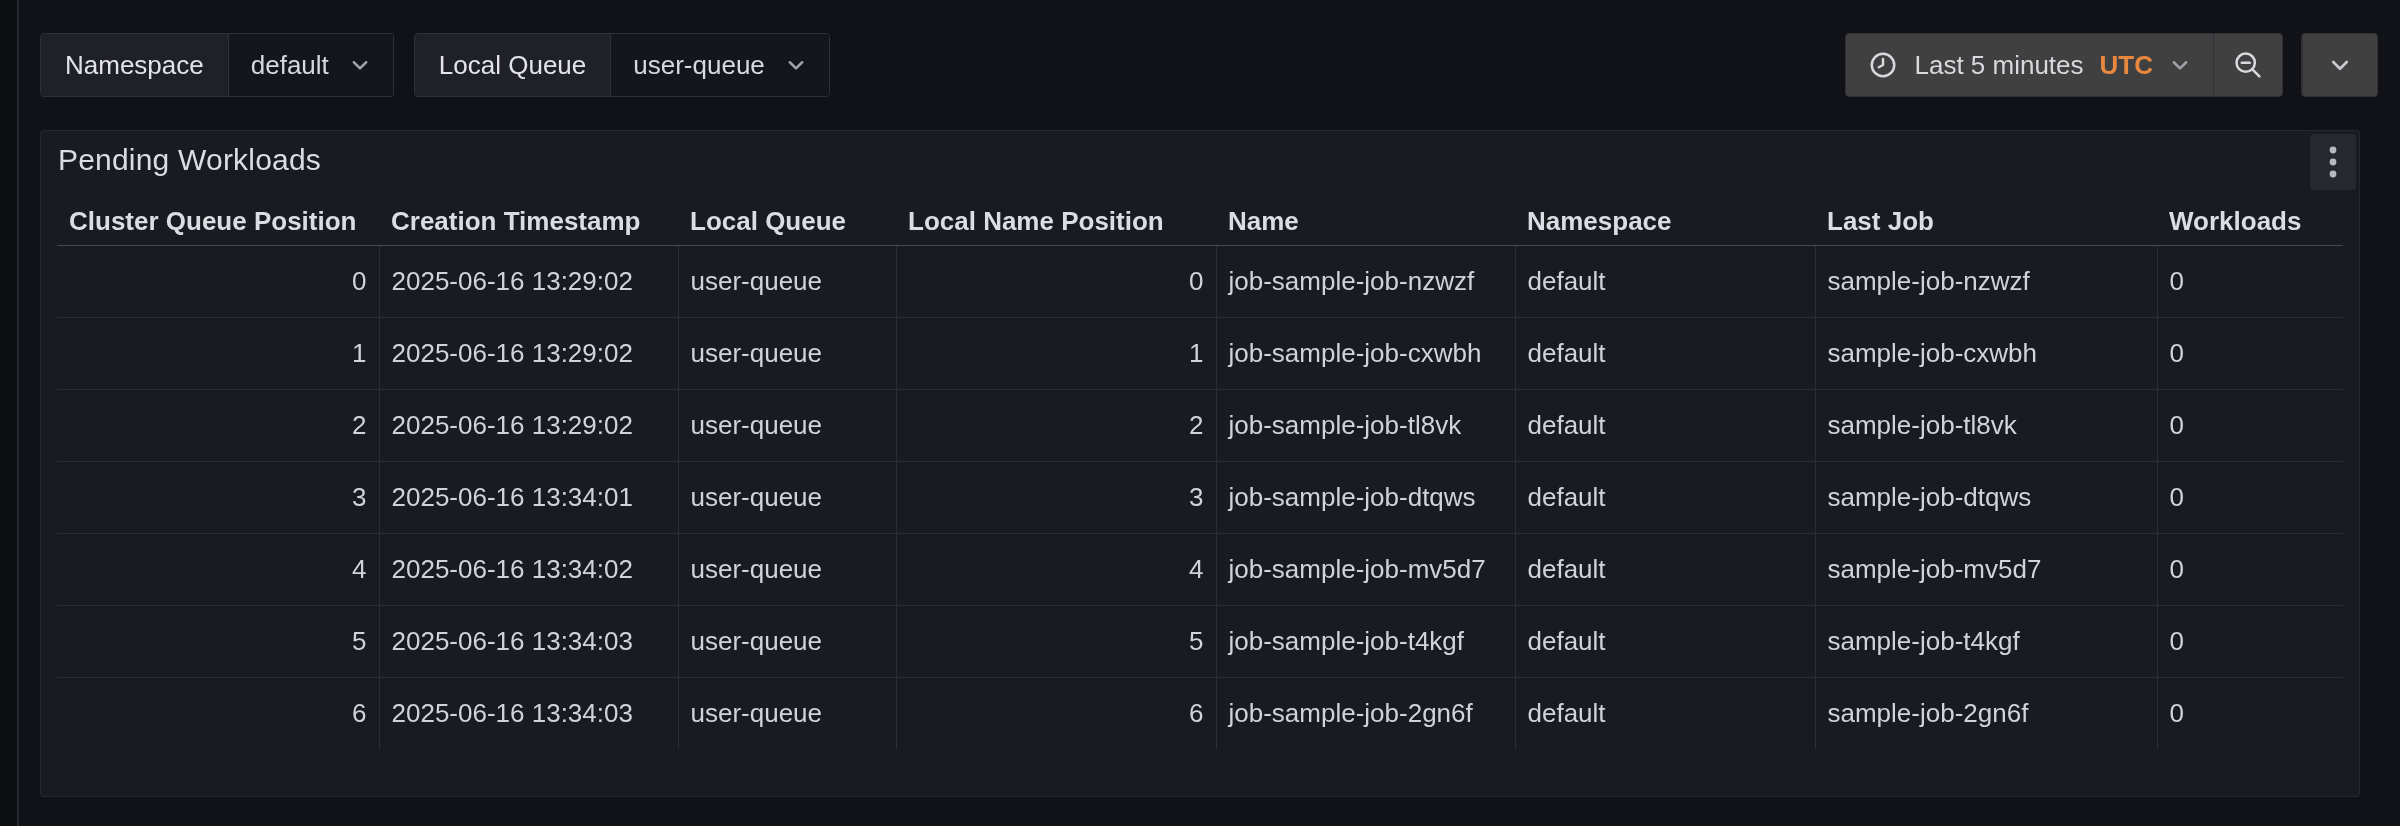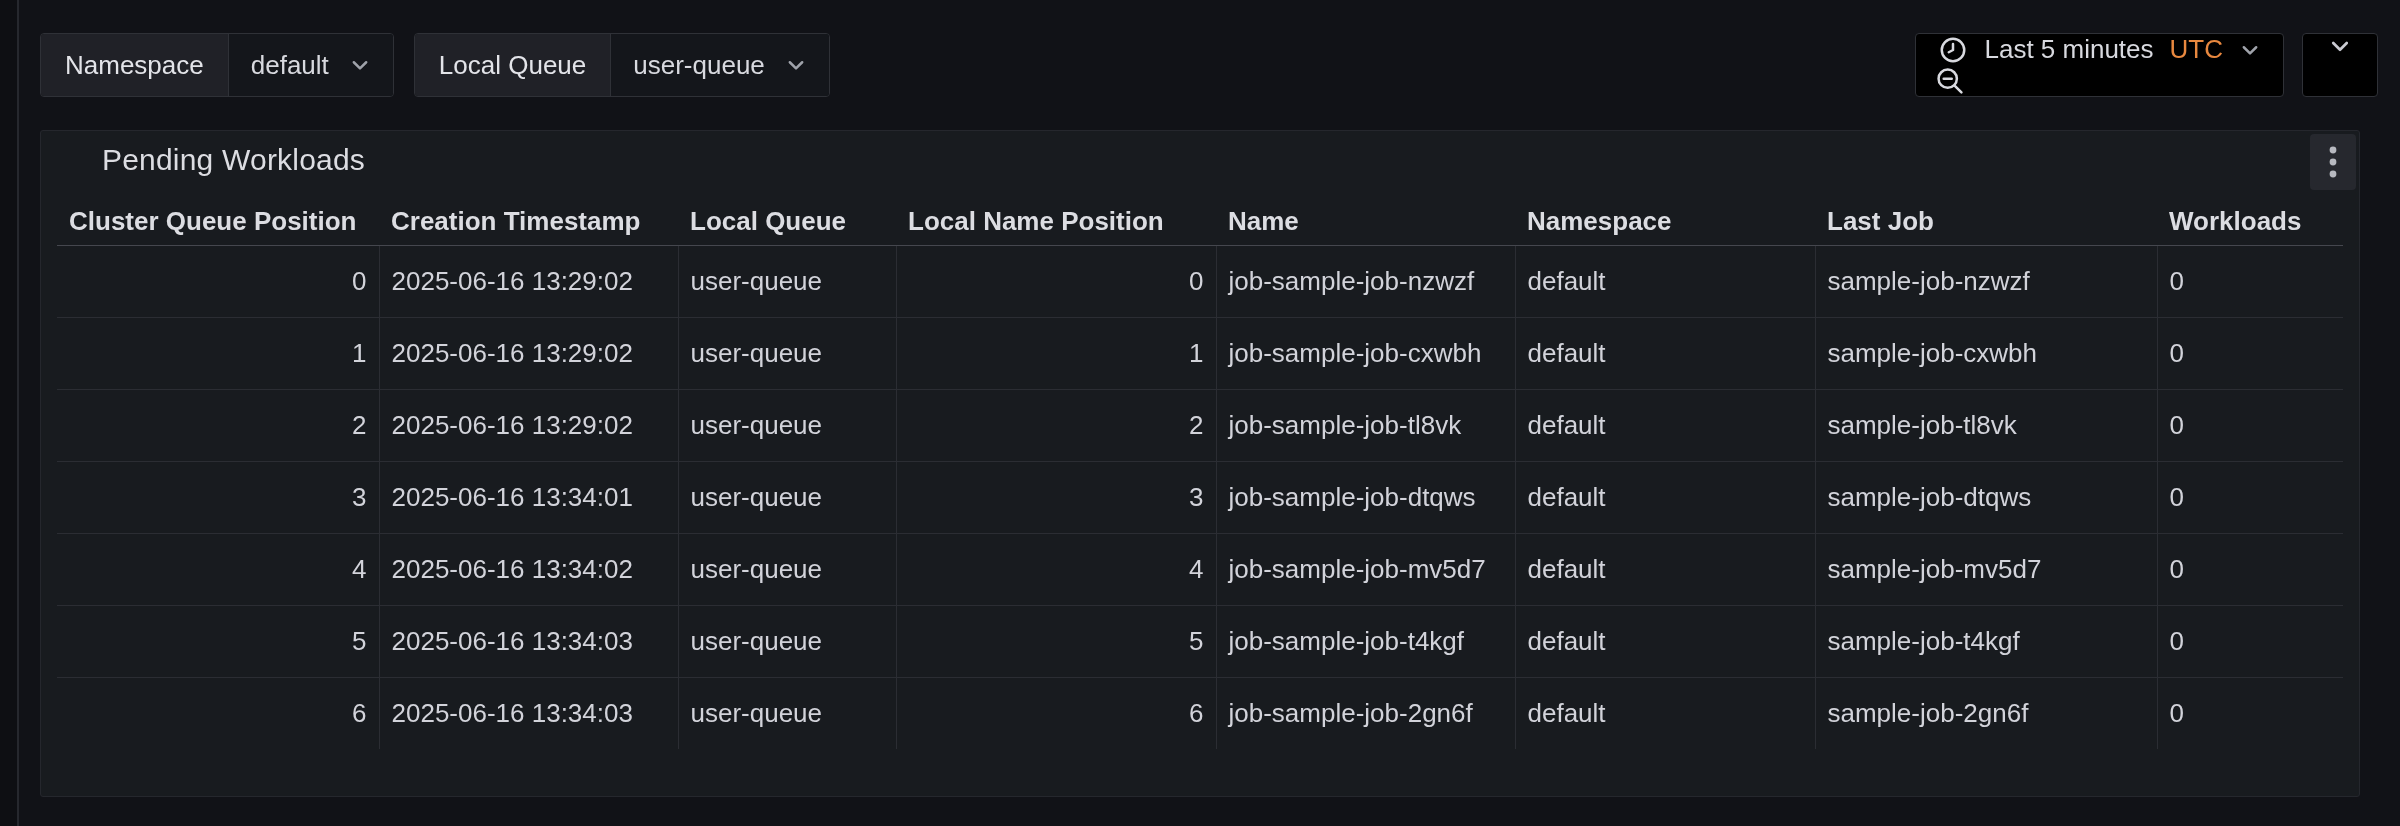--- a/index.html
+++ b/index.html
@@ -35,47 +35,46 @@
   }
   .var-value {
     background:#14161b; display:flex; align-items:center; gap:20px;
     padding:0 22px; font-size:26px; font-weight:500; color:#d8d9df;
     cursor:pointer; white-space:nowrap;
   }
 
   .btn-group {
     display:flex; align-items:stretch;
     border:1px solid #2f3137; border-radius:4px; overflow:hidden;
-    background:#000000;
-    flex-direction:column;
+    background:#404040;
   }
   .grp-seg {
     display:flex; align-items:center; gap:16px;
     padding:0 22px; font-size:26px; font-weight:500; color:#d8d9df;
     cursor:pointer; white-space:nowrap;
   }
   .seg-divider { width:1px; background:#2f3137; }
   .icon-seg { padding:0; justify-content:center; }
   .zoom-seg    { width:68px; }
   .chevron-seg { width:74px; }
-  .utc { color:#e8883f; font-weight:400; }
+  .utc { color:#e8883f; font-weight:700; }
 
   svg { display:block; }
 
   
   .panel {
     position:absolute; left:40px; right:40px; top:130px; bottom:29px;
     background:#181b1f;
     border:1px solid #25272d; border-radius:3px;
   }
   .panel-header {
     height:58px; display:flex; align-items:center;
     padding-left:17px; position:relative;
   }
-  .panel-title { font-size:30px; font-weight:500; color:#dcdde2; letter-spacing:.2px;margin-left:44px; }
+  .panel-title { font-size:30px; font-weight:500; color:#dcdde2; letter-spacing:.2px; }
   .kebab-btn {
     position:absolute; top:3px; right:3px; width:46px; height:56px;
     background:#26282e; border-radius:4px;
     display:flex; align-items:center; justify-content:center;
     cursor:pointer;
   }
 
   .table-wrap { padding:0 16px; }
   table {
     width:100%; border-collapse:collapse; table-layout:fixed;

